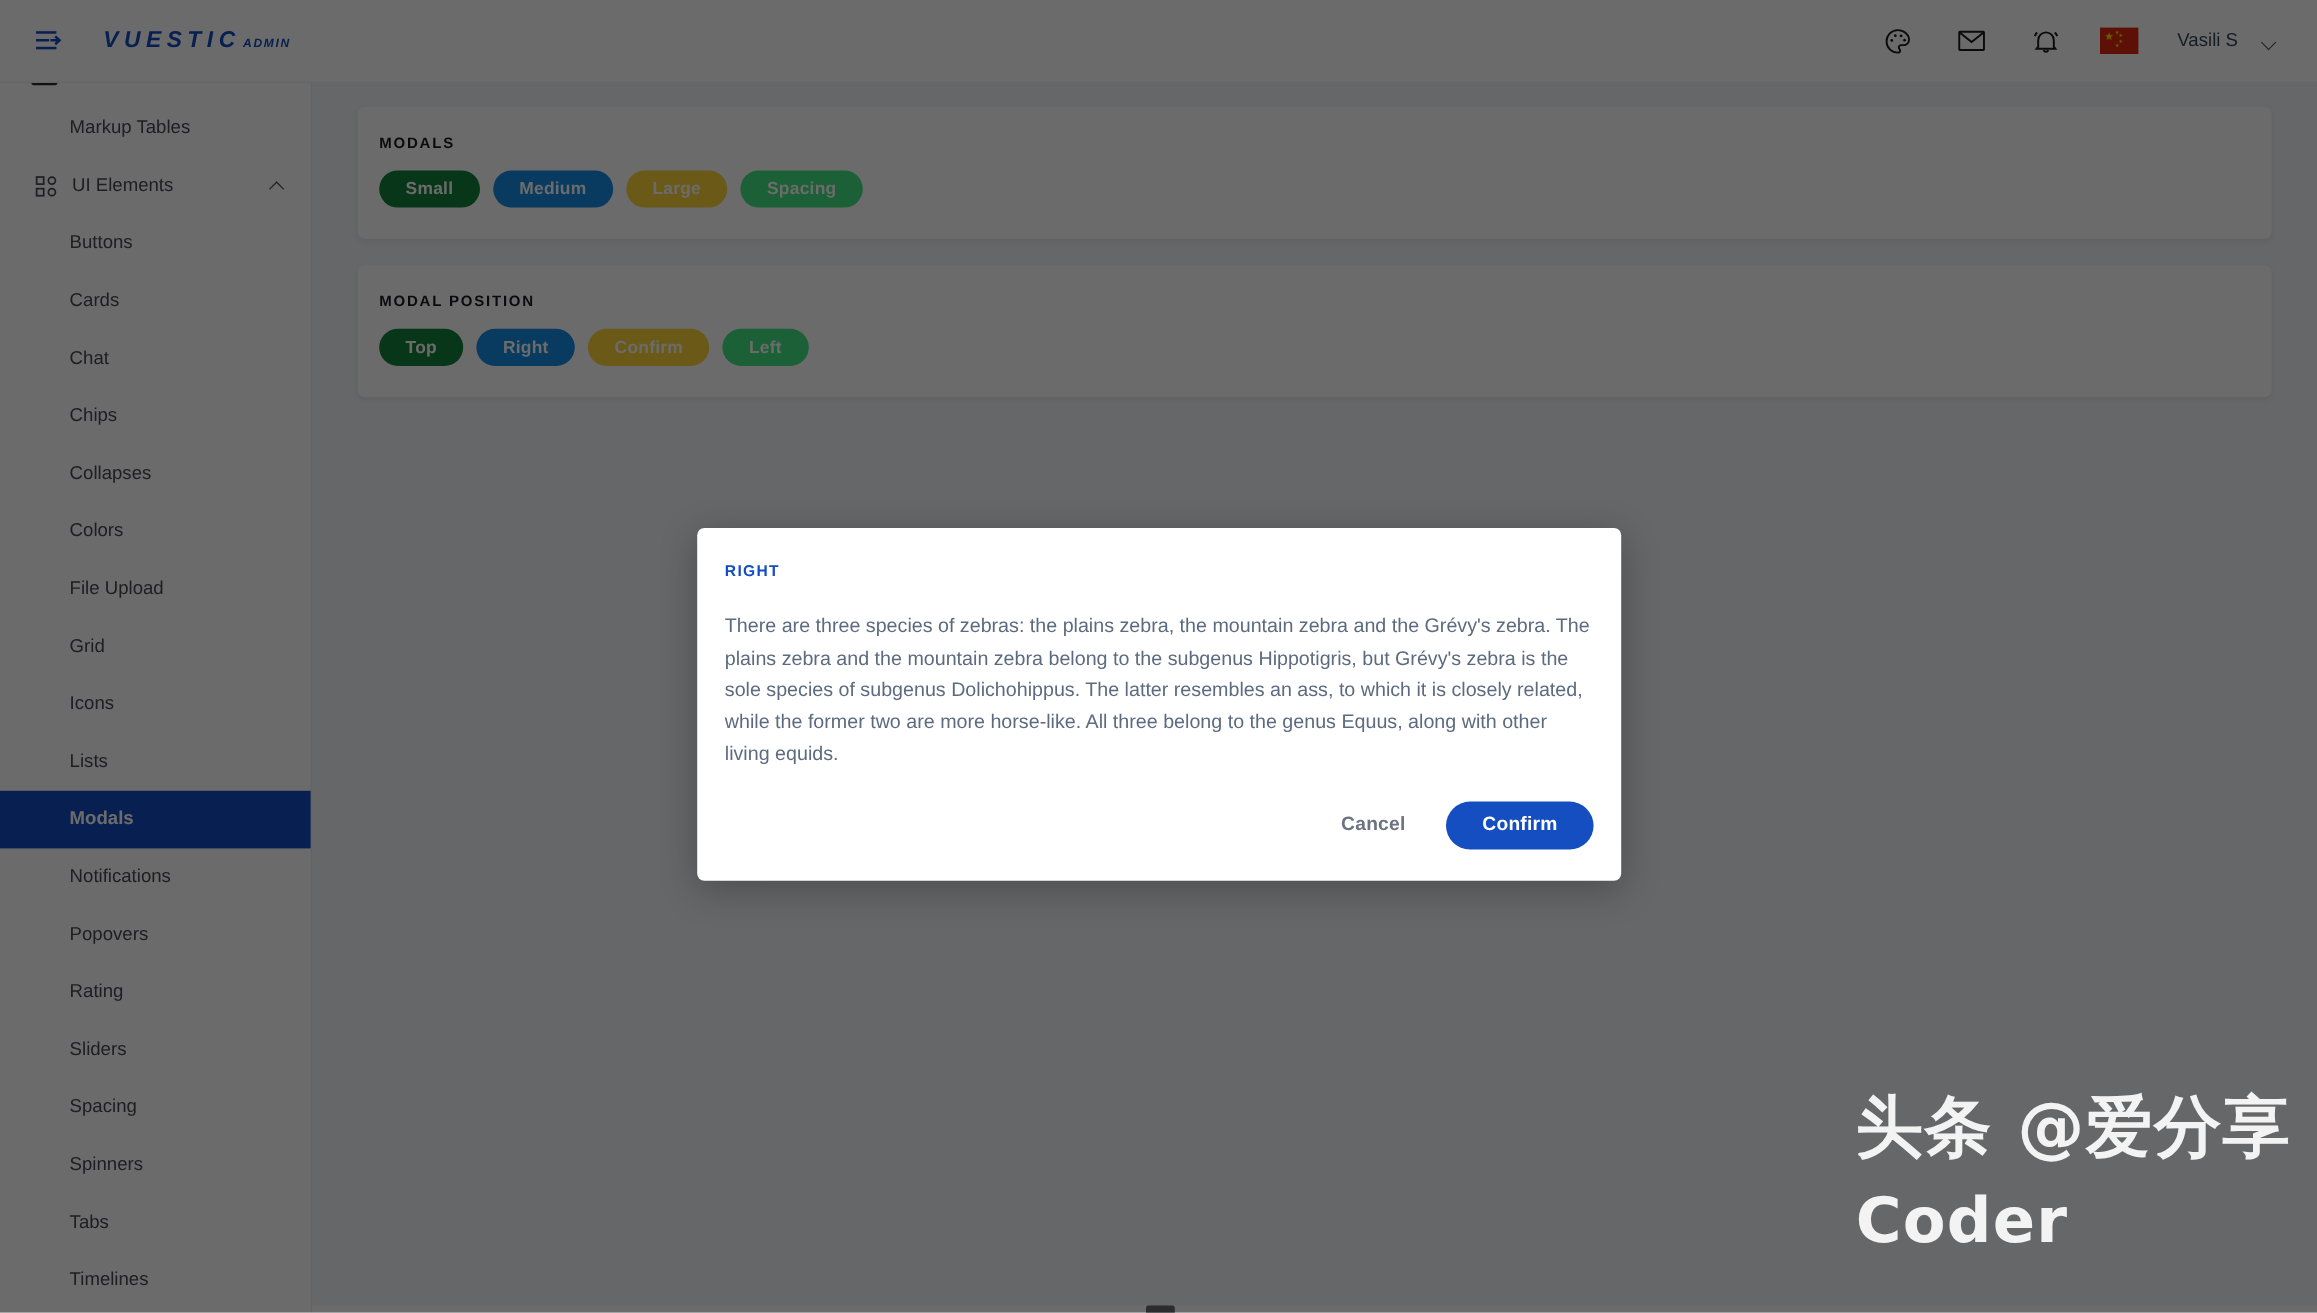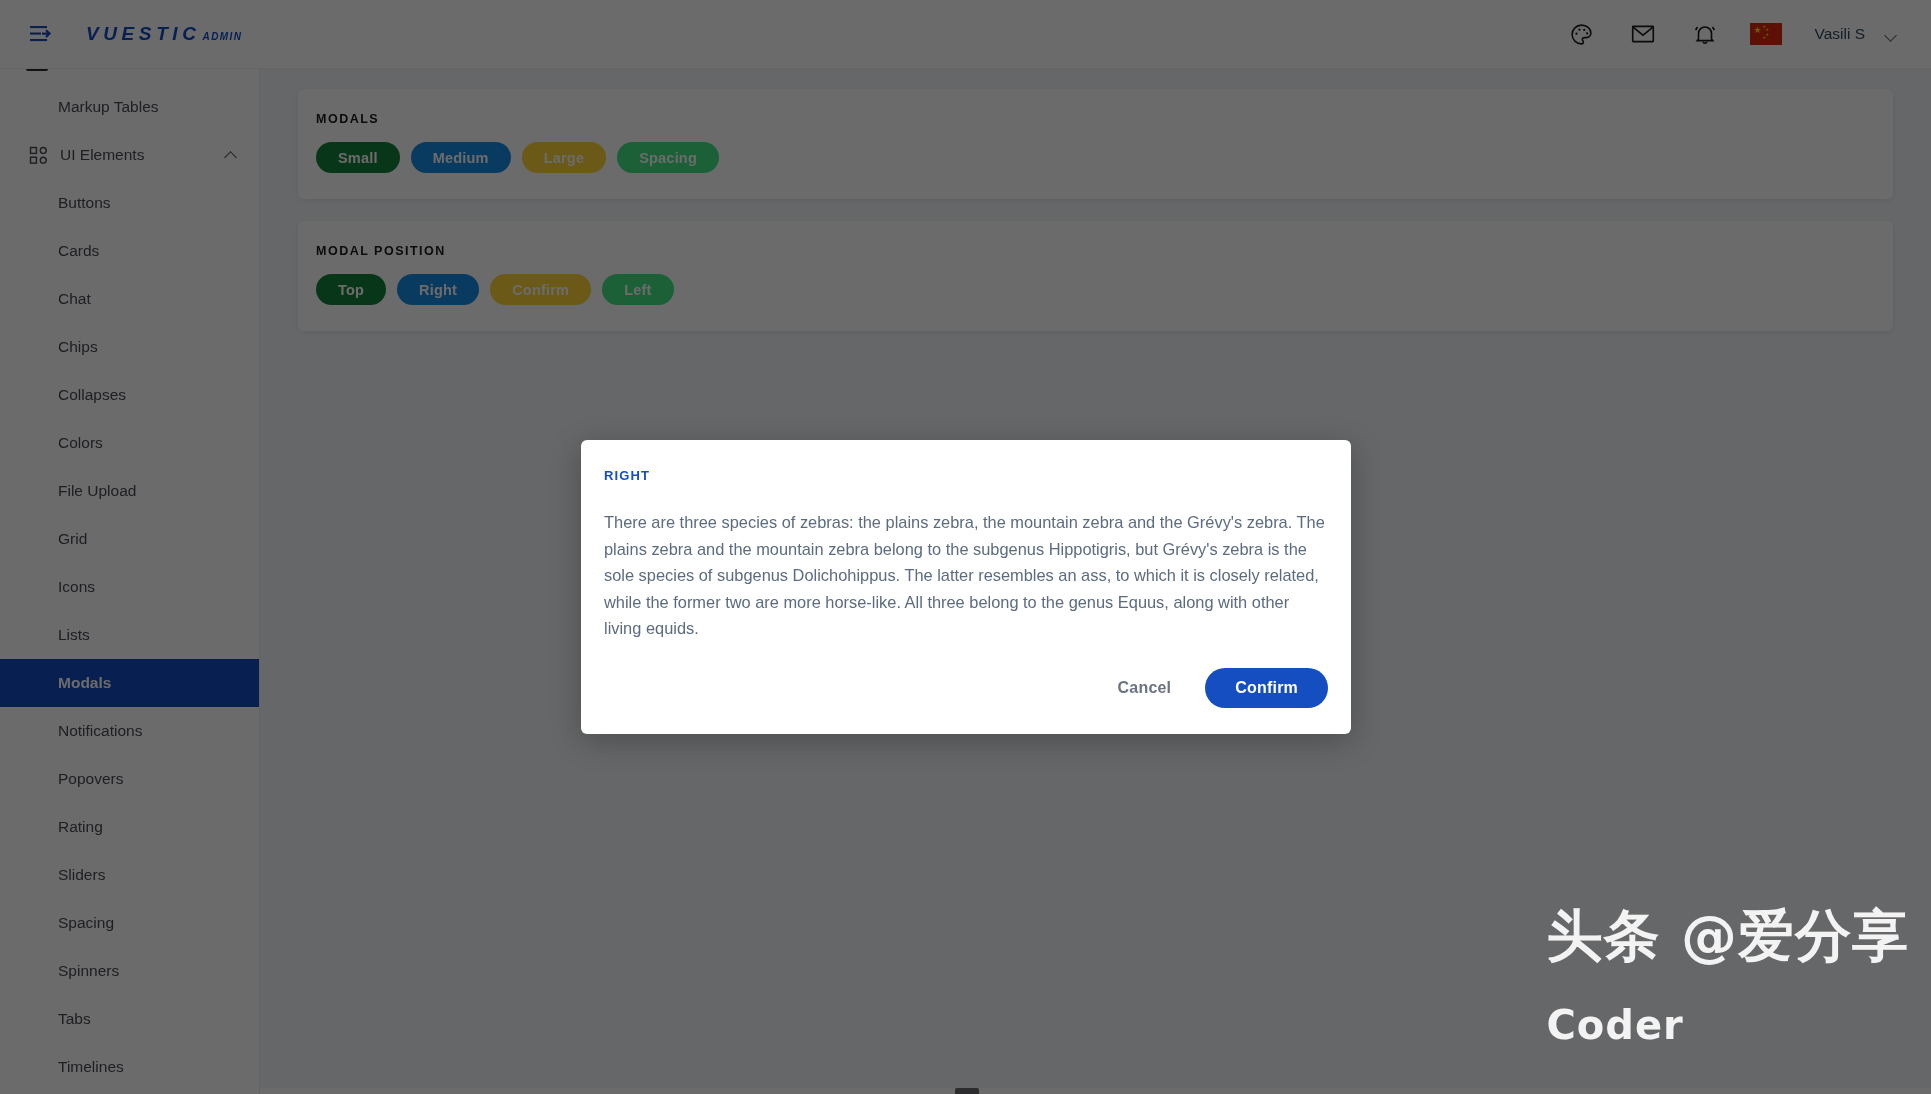--- a/index.html
+++ b/index.html
@@ -308,21 +308,21 @@
     color: rgba(255,255,255,0.92);
     font-family: "DejaVu Sans", sans-serif;
     letter-spacing: 1px;
     white-space: nowrap;
     display: flex;
     align-items: baseline;
     gap: 10px;
     flex-direction: column;
   }
   .wm-zh { font-size: 56px; }
-  .wm-en { font-size: 40px; margin-top: 17px; }
+  .wm-en { font-size: 52px; }
 
   
   .page-bottom-strip {
     position: absolute;
     left: 0; bottom: 0;
     width: 1931px; height: 6px;
     background: #ffffff;
     z-index: 5;
   }
   .bottom-nub {

